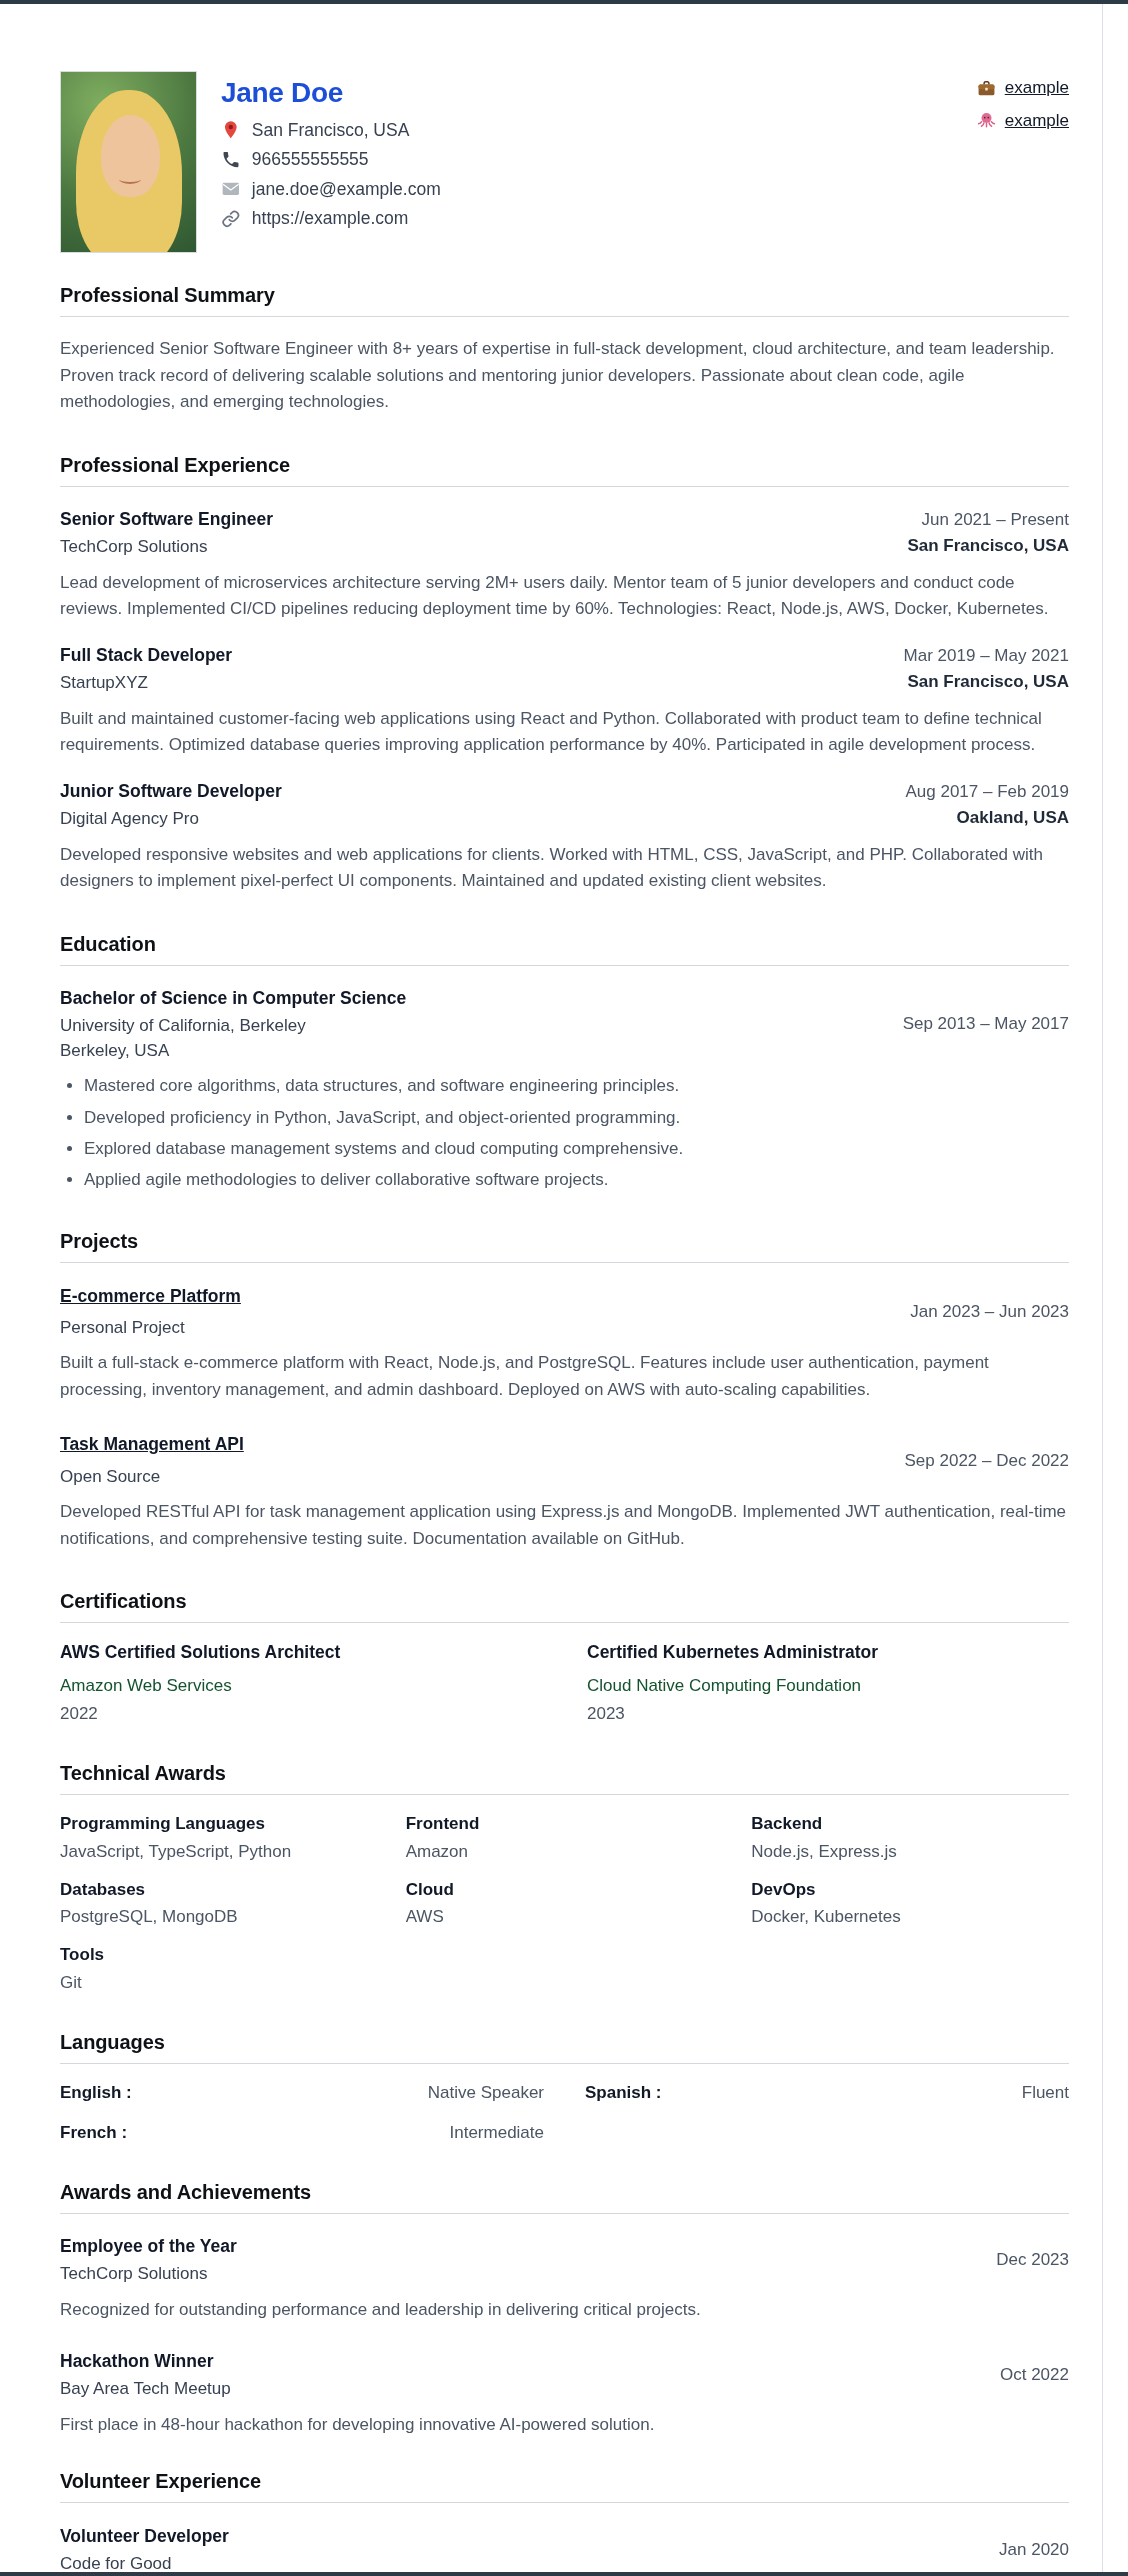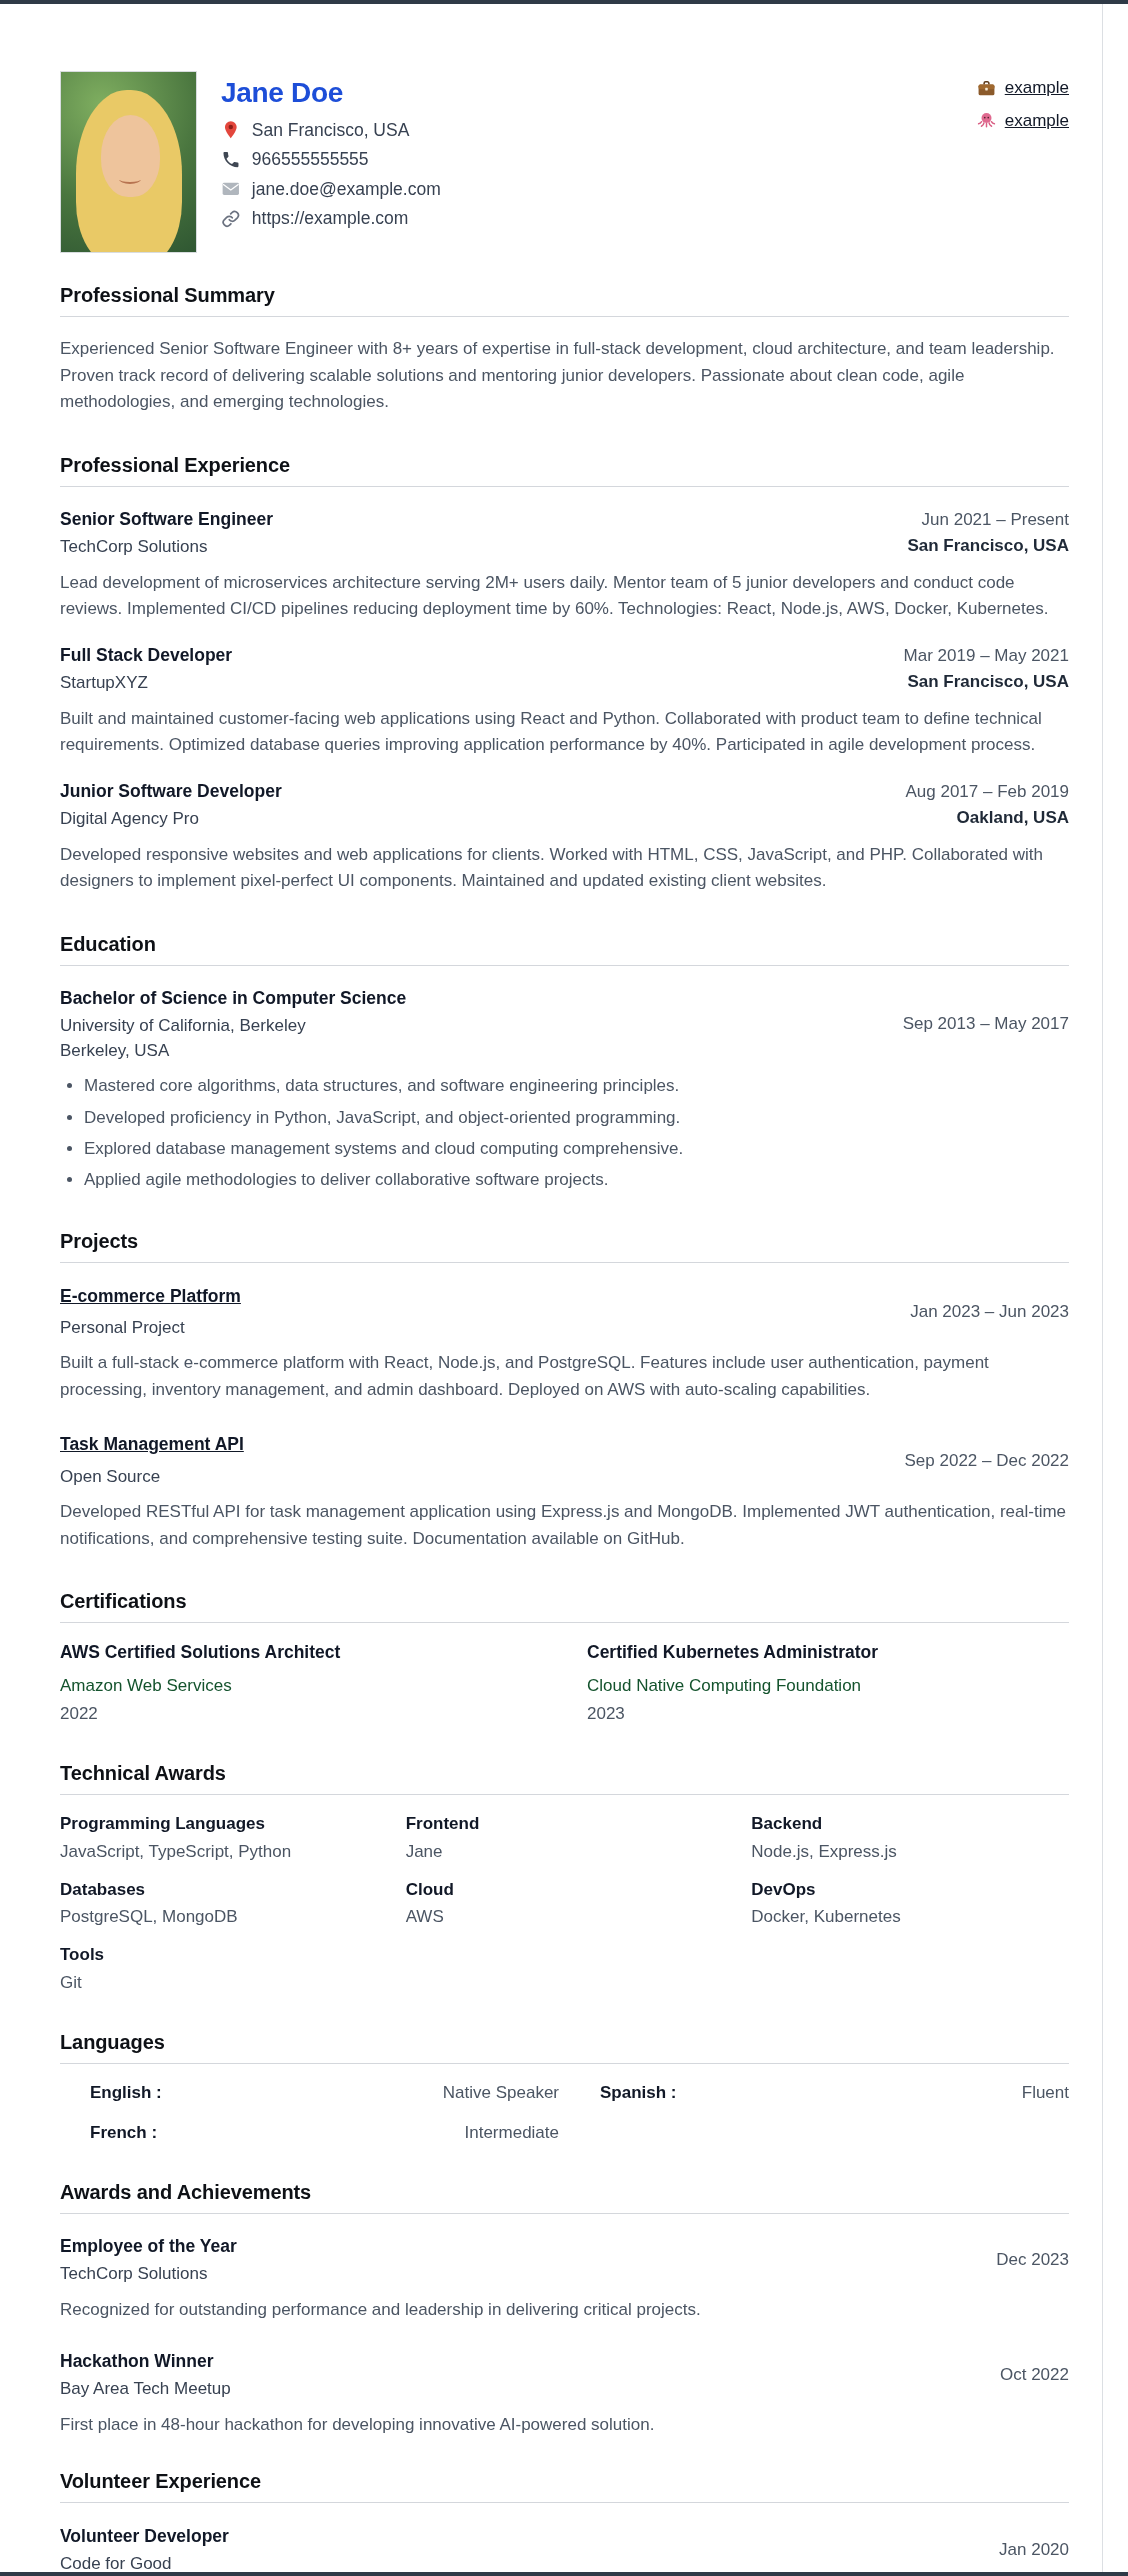--- a/index.html
+++ b/index.html
@@ -55,21 +55,21 @@
 
   .two-col { display:grid; grid-template-columns:1fr 1fr; column-gap:45px; }
   .cert-name { font-size:17.5px; font-weight:700; color:#111827; }
   .cert-issuer { font-size:17px; color:#14532d; margin-top:13px; }
   .cert-year { font-size:17px; color:#4b5563; margin-top:7.7px; }
 
   .skills-grid { display:grid; grid-template-columns:1fr 1fr 1fr; column-gap:28px; row-gap:18px; }
   .skill-label { font-size:17px; font-weight:700; color:#111827; }
   .skill-value { font-size:17px; color:#4b5563; margin-top:7.7px; }
 
-  .lang-grid { display:grid; grid-template-columns:1fr 1fr; column-gap:41px; row-gap:19.6px;margin-left:30px; }
+  .lang-grid { display:grid; grid-template-columns:1fr 1fr; column-gap:41px; row-gap:19.6px; }
   .lang-item { display:flex; justify-content:space-between; align-items:baseline; }
   .lang-label { font-size:17px; font-weight:700; color:#111827; }
   .lang-level { font-size:17px; color:#4b5563; }
   svg { width:100%; height:100%; display:block; }
 </style>
 </head>
 <body>
 
 <div class="topbar"></div>
 <div class="right-edge"></div>
@@ -275,21 +275,21 @@
   <div class="section">
     <div class="sec-title">Technical Awards</div>
     <div class="sec-rule"></div>
     <div class="skills-grid">
       <div>
         <div class="skill-label">Programming Languages</div>
         <div class="skill-value">JavaScript, TypeScript, Python</div>
       </div>
       <div>
         <div class="skill-label">Frontend</div>
-        <div class="skill-value">Jane</div>
+        <div class="skill-value">Amazon</div>
       </div>
       <div>
         <div class="skill-label">Backend</div>
         <div class="skill-value">Node.js, Express.js</div>
       </div>
       <div>
         <div class="skill-label">Databases</div>
         <div class="skill-value">PostgreSQL, MongoDB</div>
       </div>
       <div>

